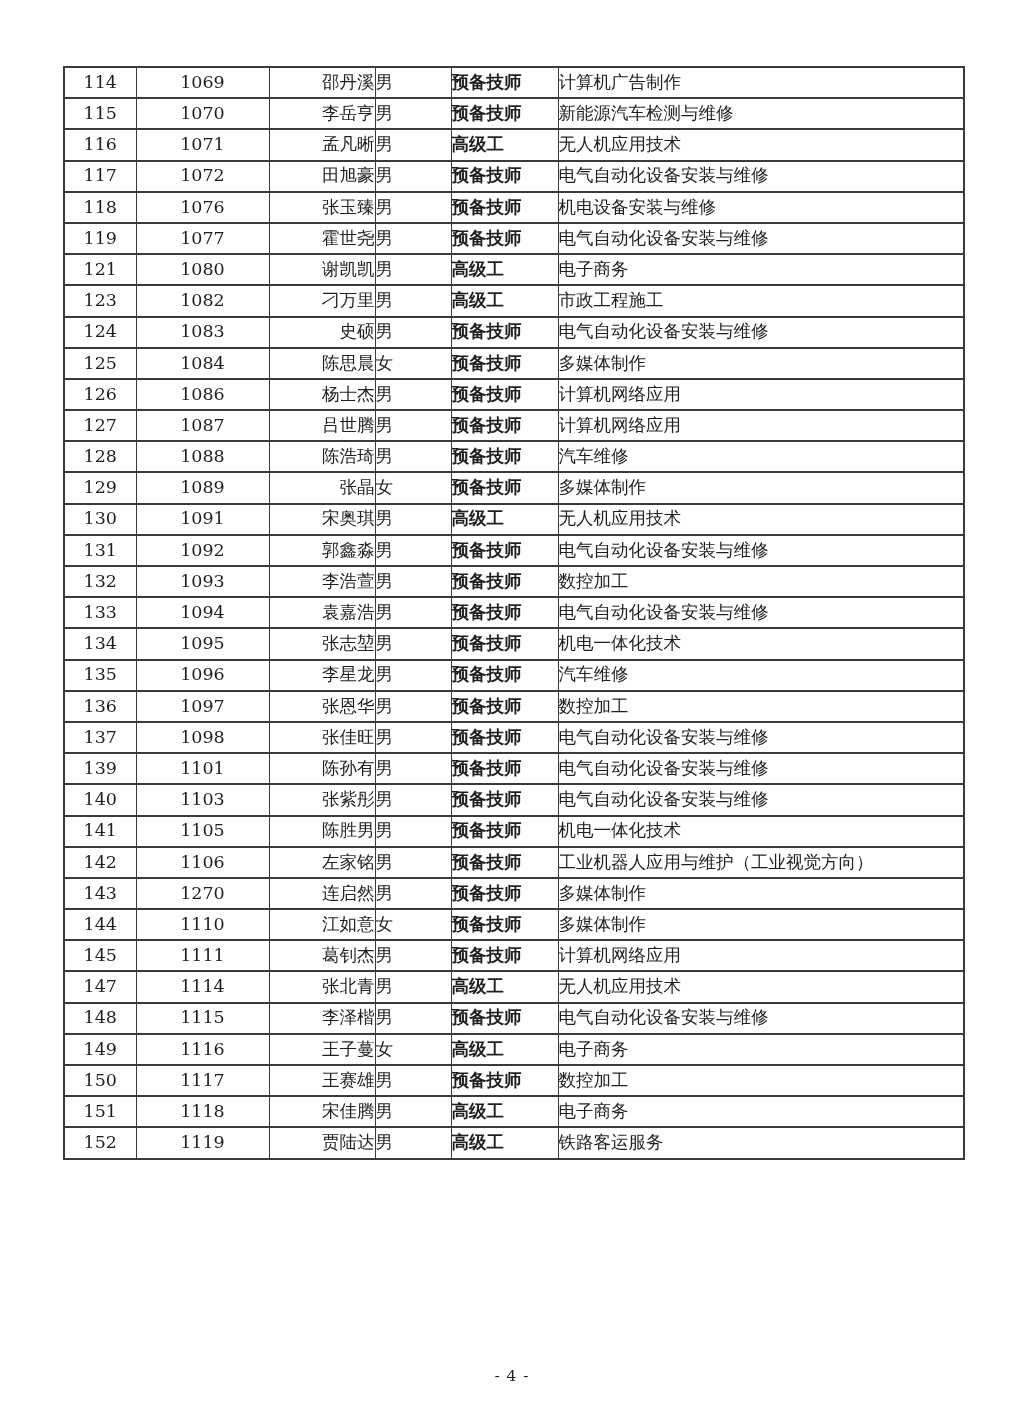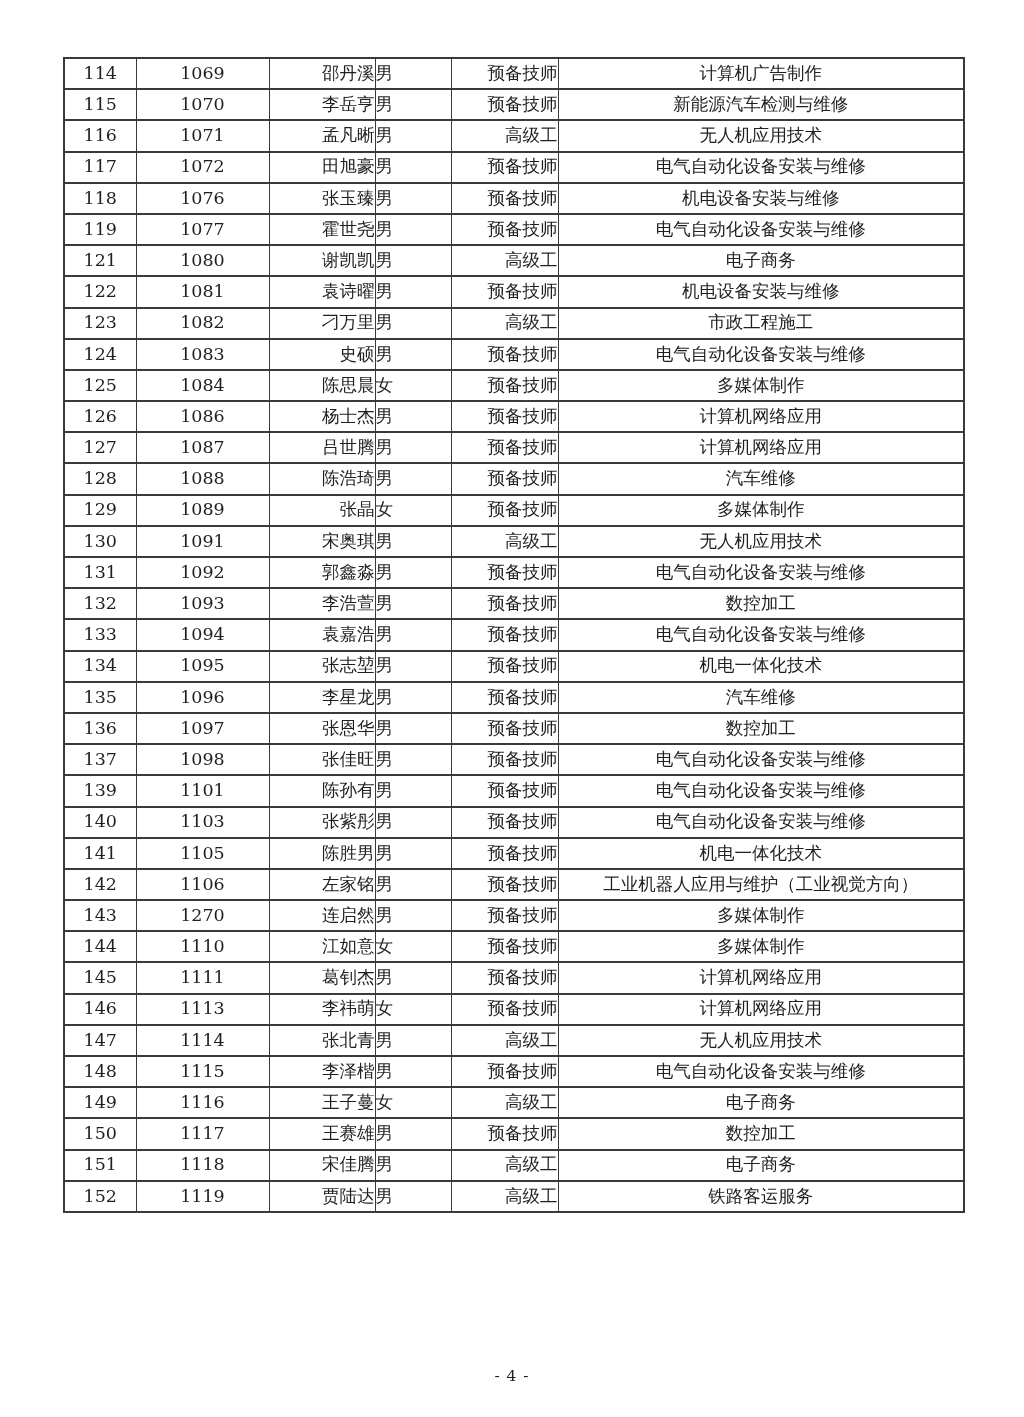--- a/index.html
+++ b/index.html
@@ -12,21 +12,21 @@
     width: 1024px;
     height: 1417px;
     background: #ffffff;
     font-family: "DejaVu Serif", "Liberation Serif", serif;
     color: #1f1f1f;
     overflow: hidden;
   }
   table.roster {
     position: absolute;
     left: 63px;
-    top: 57px;
+    top: 66px;
     width: 900px;
     border-collapse: collapse;
     table-layout: fixed;
   }
   table.roster td {
     border: 1px solid #3a3a3a;
     border-top-width: 2px;
     height: 29.2px;
     padding: 0;
     font-size: 17.5px;
@@ -36,22 +36,22 @@
     overflow: hidden;
   }
   table.roster tr:first-child td { border-top-width: 2px; }
   table.roster tr:last-child td { border-bottom-width: 2px; }
   table.roster td:first-child { border-left-width: 2px; }
   table.roster td:last-child { border-right-width: 2px; }
 
   td.c-no, td.c-code { text-align: center; }
   td.c-name  { text-align: right; padding-left: 11px; }
   td.c-gender{ text-align: left; padding-left: 10px; }
-  td.c-level { text-align: right; padding-left: 9px; }
-  td.c-major { text-align: center; padding-left: 12px; }
+  td.c-level { text-align: left; padding-left: 9px; font-weight: bold; }
+  td.c-major { text-align: left; padding-left: 12px; }
 
   .footer {
     position: absolute;
     left: 0;
     top: 1367px;
     width: 100%;
     text-align: center;
     font-size: 15.5px;
     letter-spacing: 1px;
     color: #1f1f1f;
@@ -121,28 +121,20 @@
         </tr>
         <tr>
           <td class="c-no">121</td>
           <td class="c-code">1080</td>
           <td class="c-name">谢凯凯</td>
           <td class="c-gender">男</td>
           <td class="c-level">高级工</td>
           <td class="c-major">电子商务</td>
         </tr>
         <tr>
-          <td class="c-no">122</td>
-          <td class="c-code">1081</td>
-          <td class="c-name">袁诗曜</td>
-          <td class="c-gender">男</td>
-          <td class="c-level">预备技师</td>
-          <td class="c-major">机电设备安装与维修</td>
-        </tr>
-        <tr>
           <td class="c-no">123</td>
           <td class="c-code">1082</td>
           <td class="c-name">刁万里</td>
           <td class="c-gender">男</td>
           <td class="c-level">高级工</td>
           <td class="c-major">市政工程施工</td>
         </tr>
         <tr>
           <td class="c-no">124</td>
           <td class="c-code">1083</td>
@@ -301,28 +293,20 @@
           <td class="c-name">江如意</td>
           <td class="c-gender">女</td>
           <td class="c-level">预备技师</td>
           <td class="c-major">多媒体制作</td>
         </tr>
         <tr>
           <td class="c-no">145</td>
           <td class="c-code">1111</td>
           <td class="c-name">葛钊杰</td>
           <td class="c-gender">男</td>
-          <td class="c-level">预备技师</td>
-          <td class="c-major">计算机网络应用</td>
-        </tr>
-        <tr>
-          <td class="c-no">146</td>
-          <td class="c-code">1113</td>
-          <td class="c-name">李祎萌</td>
-          <td class="c-gender">女</td>
           <td class="c-level">预备技师</td>
           <td class="c-major">计算机网络应用</td>
         </tr>
         <tr>
           <td class="c-no">147</td>
           <td class="c-code">1114</td>
           <td class="c-name">张北青</td>
           <td class="c-gender">男</td>
           <td class="c-level">高级工</td>
           <td class="c-major">无人机应用技术</td>

